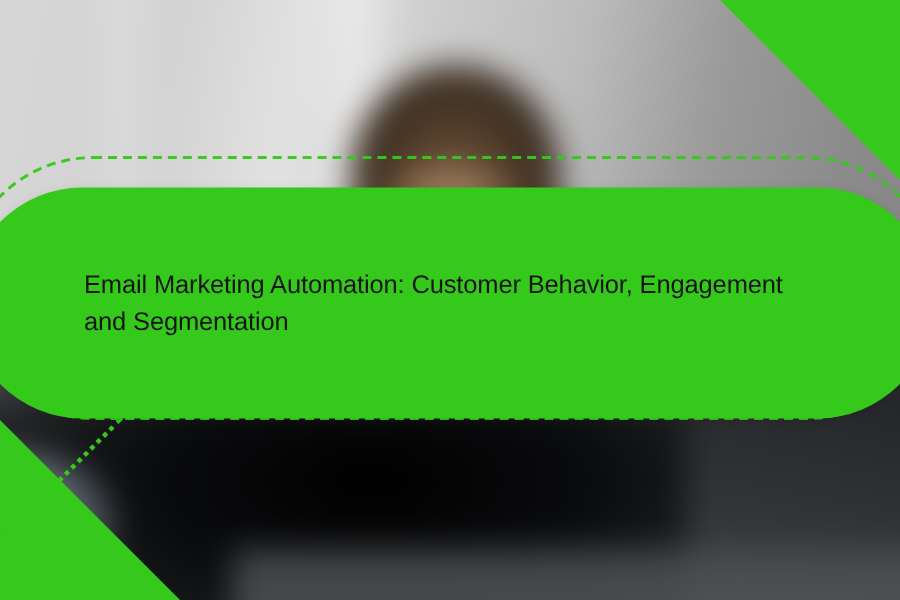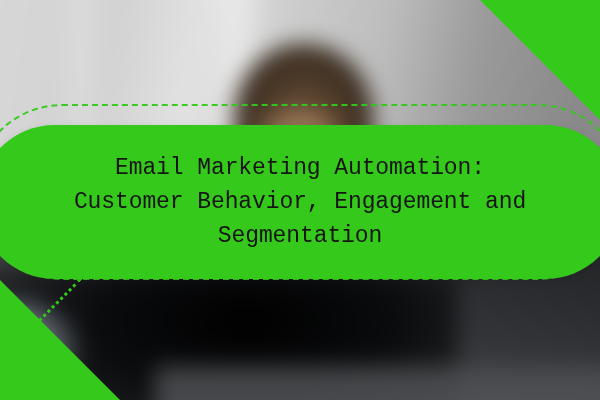--- a/index.html
+++ b/index.html
@@ -131,28 +131,27 @@
     top:125px; height:154px;
     background:var(--accent);
     border-radius:78px;
     display:flex;
     align-items:center;
     justify-content:center;
     box-shadow:0 2px 8px rgba(0,0,0,.10);
   }
   .banner-title {
     width:500px;
-    text-align:center;
+    text-align:left;
     color:var(--title-color);
-    font-size:23px;
+    font-size:17px;
     line-height:1.48;
     font-weight:400;
     letter-spacing:-0.1px;
     padding:0 6px;
-    font-family:Liberation Mono, monospace;
   }
 </style>
 </head>
 <body>
 
 <div id="stage">
 
   <div class="photo">
     <div class="wall"></div>
     <div class="wall-stripe"></div>

